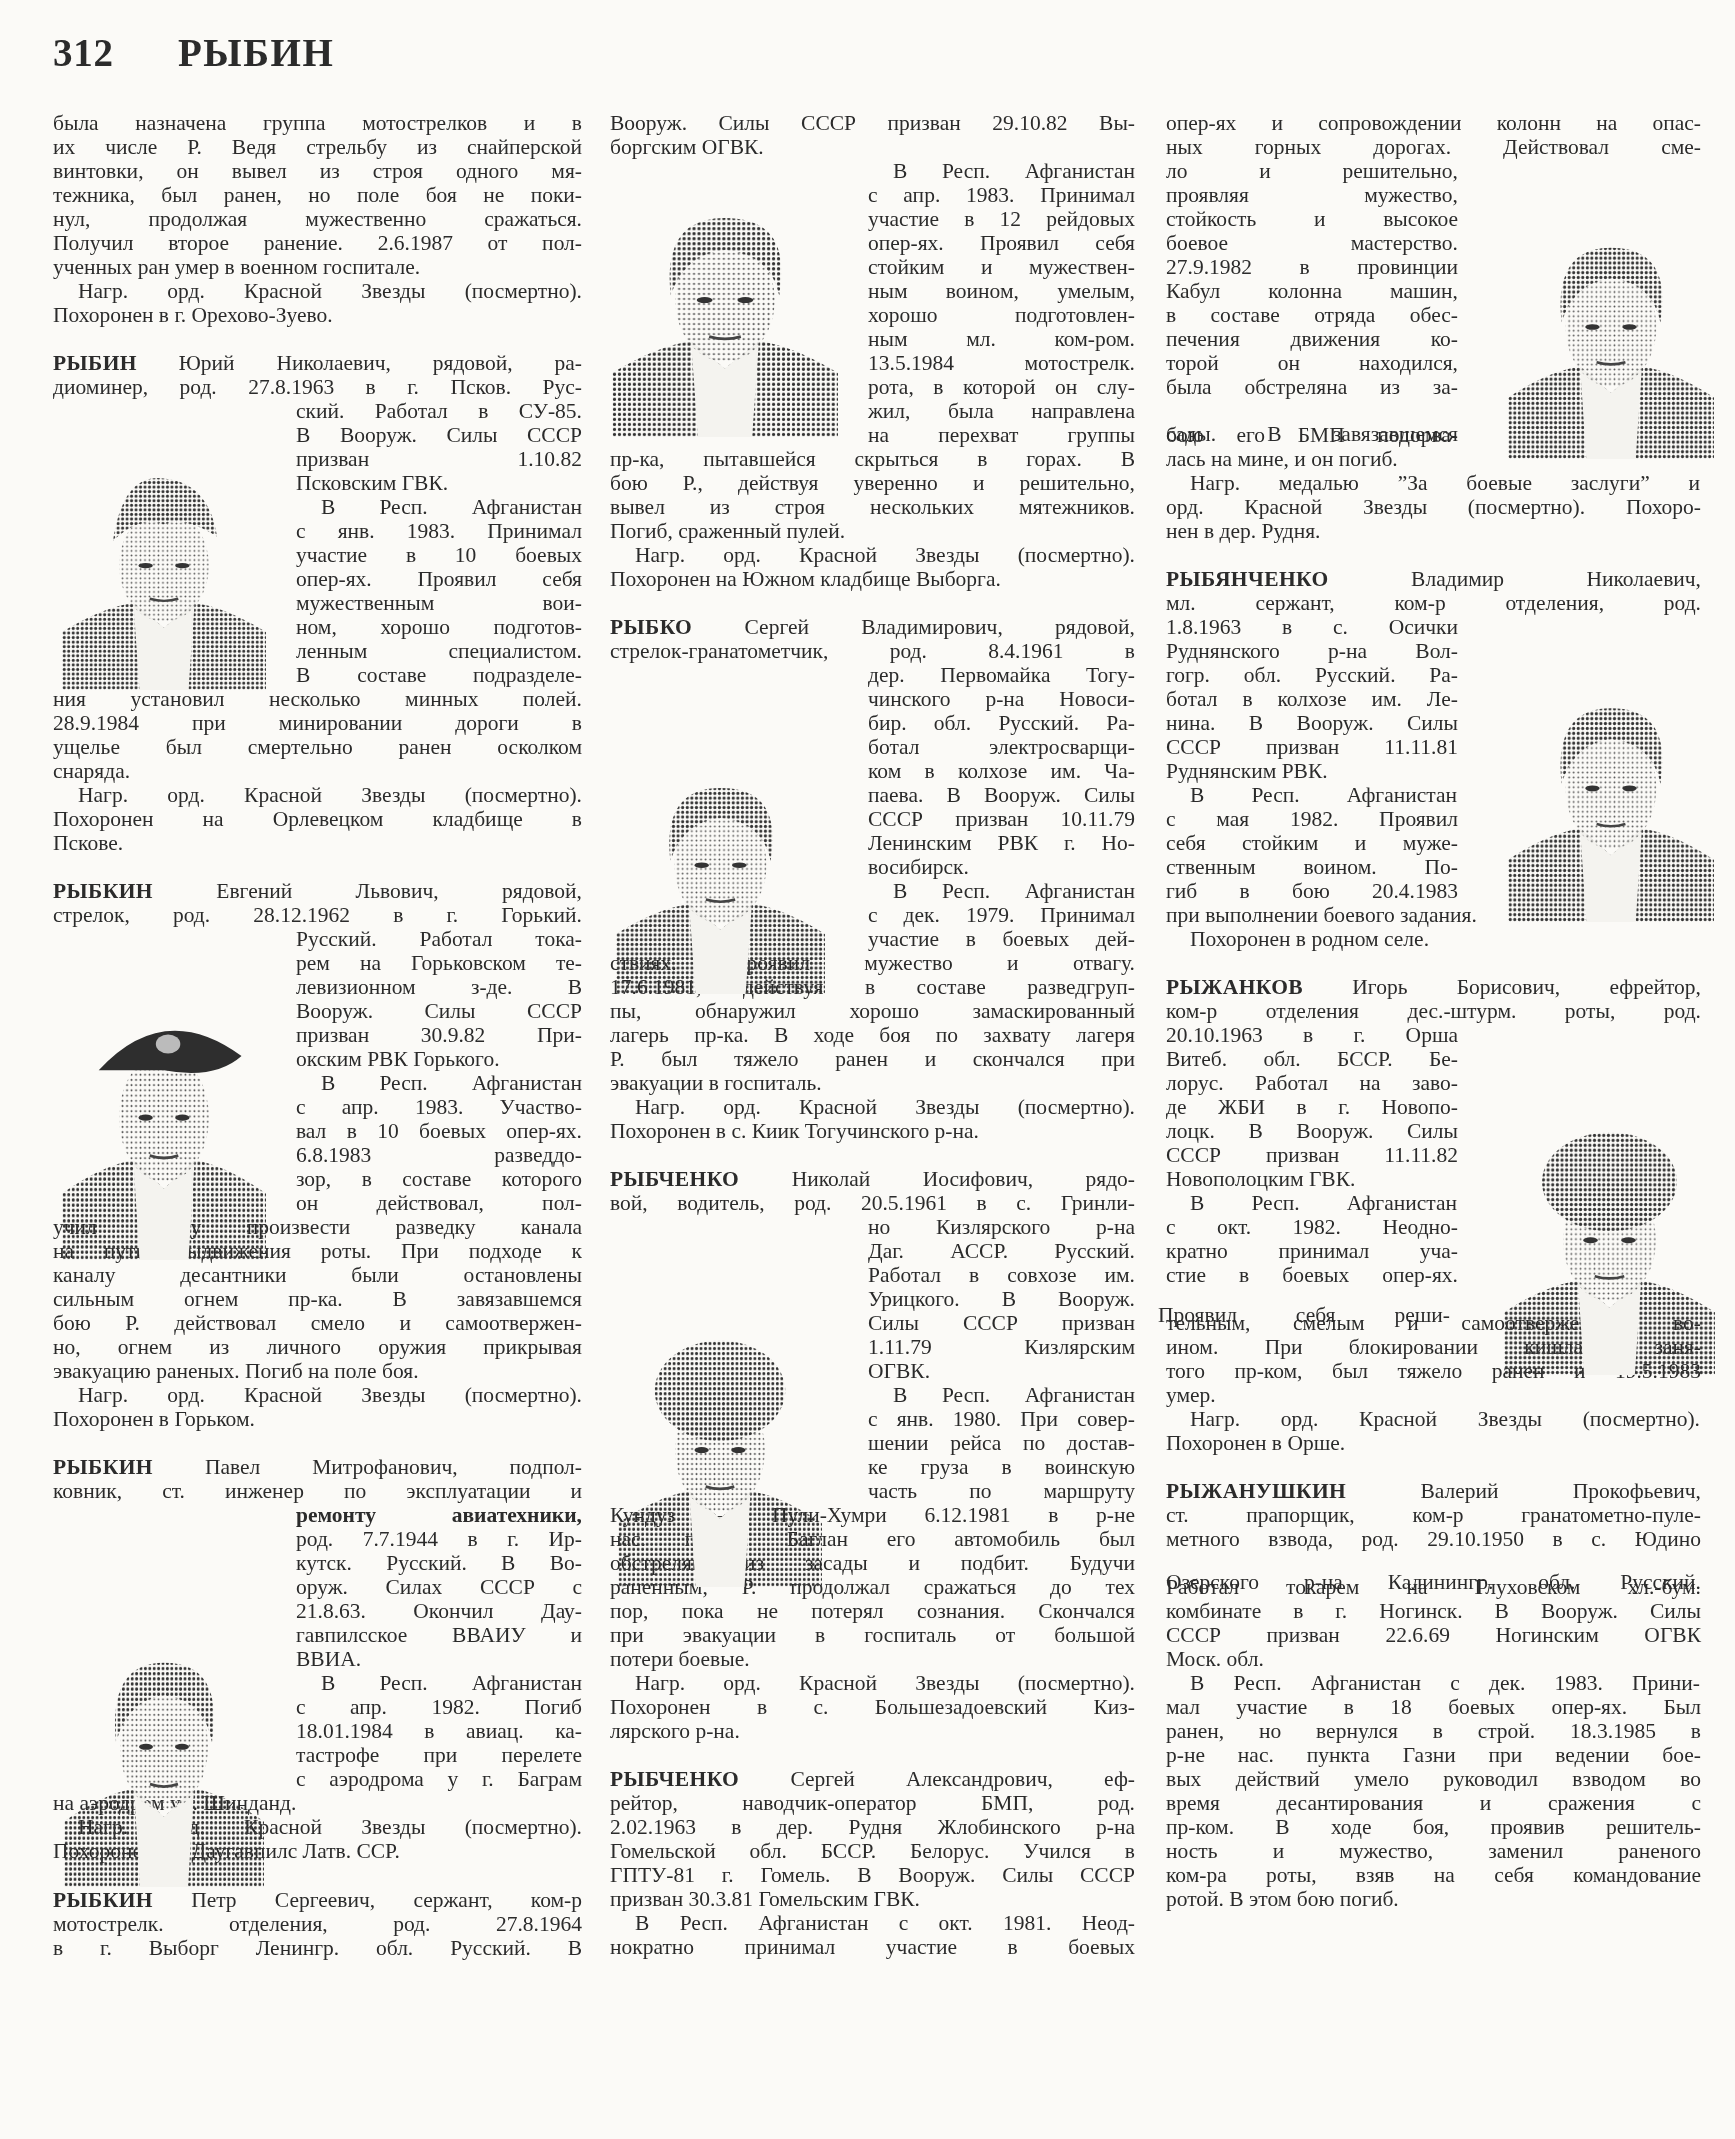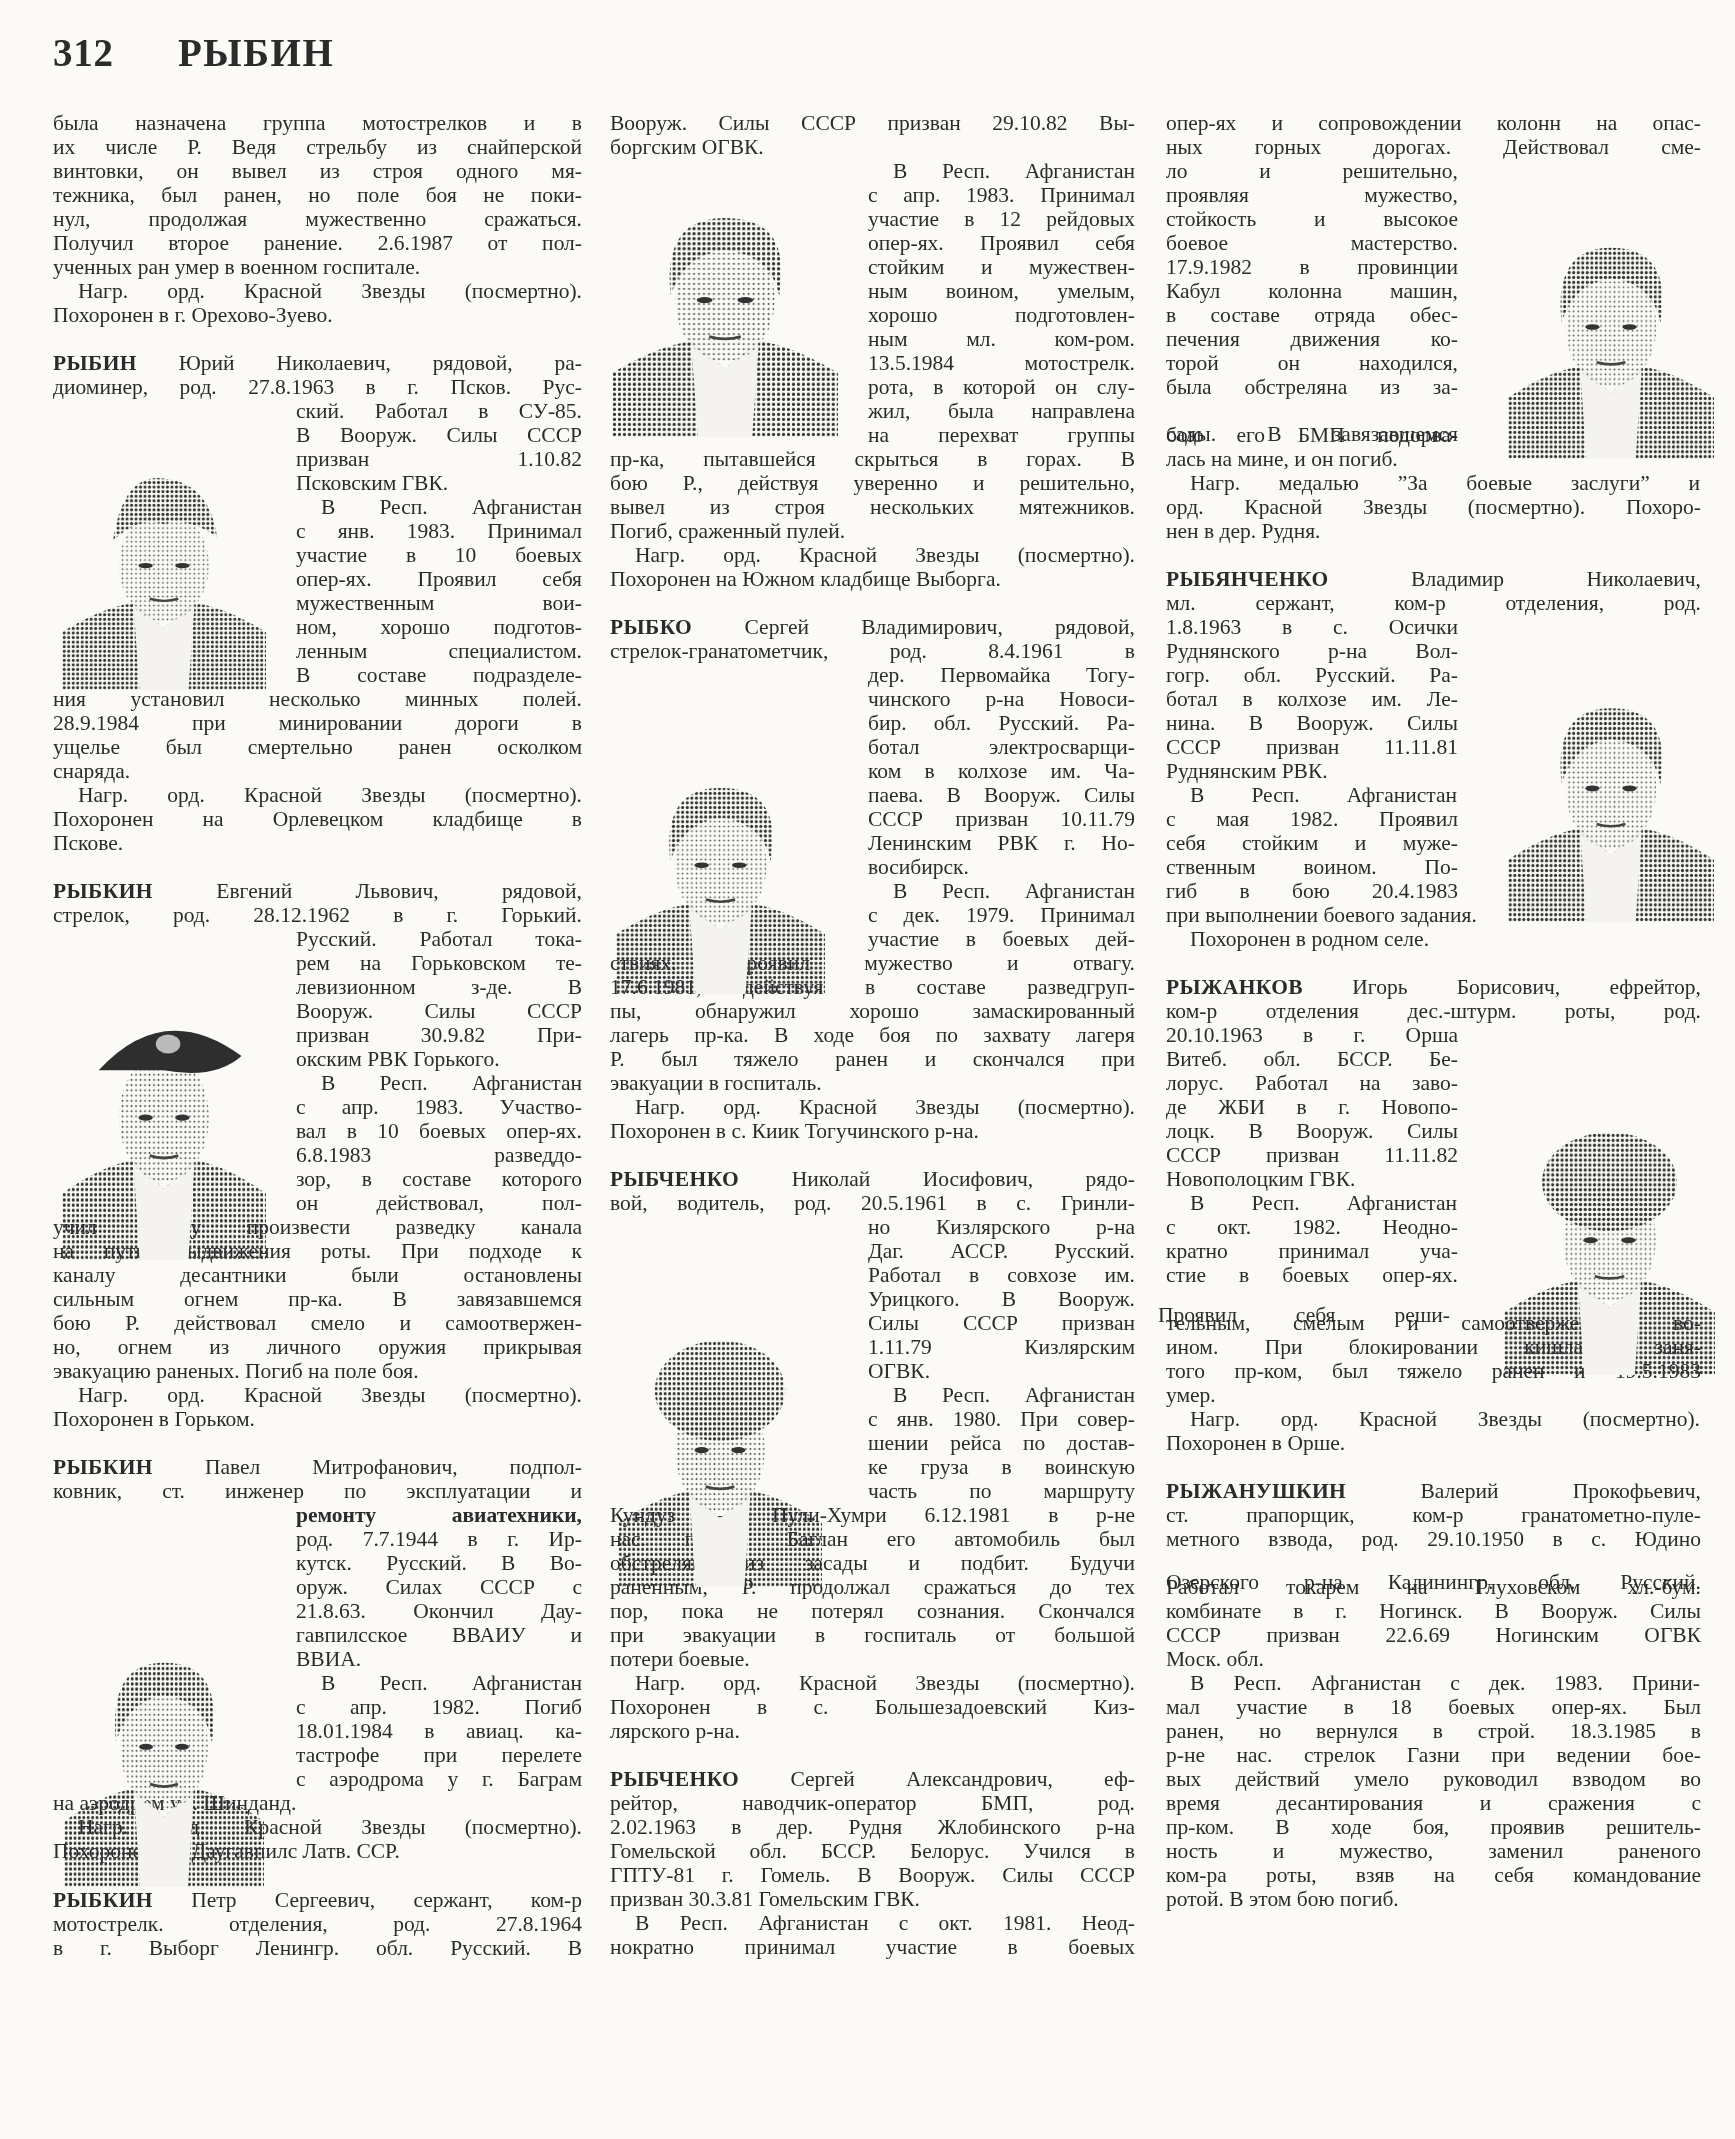--- a/index.html
+++ b/index.html
@@ -175,21 +175,21 @@
     <div class="line" style="left: 635px; width: 500px; top: 1911px;"><span>В Респ. Афганистан с окт. 1981. Неод-</span></div>
     <div class="line" style="left: 610px; width: 525px; top: 1935px;"><span>нократно принимал участие в боевых</span></div>
   </div>
 <div id="col-2" class="column">
     <div class="line" style="left: 1166px; width: 535px; top: 111px;"><span>опер-ях и сопровождении колонн на опас-</span></div>
     <div class="line" style="left: 1166px; width: 535px; top: 135px;"><span>ных горных дорогах. Действовал сме-</span></div>
     <div class="line" style="left: 1166px; width: 292px; top: 159px;"><span>ло и решительно,</span></div>
     <div class="line" style="left: 1166px; width: 292px; top: 183px;"><span>проявляя мужество,</span></div>
     <div class="line" style="left: 1166px; width: 292px; top: 207px;"><span>стойкость и высокое</span></div>
     <div class="line" style="left: 1166px; width: 292px; top: 231px;"><span>боевое мастерство.</span></div>
-    <div class="line" style="left: 1166px; width: 292px; top: 255px;"><span>17.9.1982 в провинции</span></div>
+    <div class="line" style="left: 1166px; width: 292px; top: 255px;"><span>27.9.1982 в провинции</span></div>
     <div class="line" style="left: 1166px; width: 292px; top: 279px;"><span>Кабул колонна машин,</span></div>
     <div class="line" style="left: 1166px; width: 292px; top: 303px;"><span>в составе отряда обес-</span></div>
     <div class="line" style="left: 1166px; width: 292px; top: 327px;"><span>печения движения ко-</span></div>
     <div class="line" style="left: 1166px; width: 292px; top: 351px;"><span>торой он находился,</span></div>
     <div class="line" style="left: 1166px; width: 292px; top: 375px;"><span>была обстреляна из за-</span></div>
     <div class="line" style="left: 1166px; width: 292px; top: 422px;"><span>сады. В завязавшемся</span></div>
     <div class="line" style="left: 1166px; width: 292px; top: 423px;"><span>бою его БМП подорва-</span></div>
     <div class="line last" style="left: 1166px; width: 328px; top: 447px;"><span>лась на мине, и он погиб.</span></div>
     <div class="line" style="left: 1190px; width: 510px; top: 471px;"><span>Нагр. медалью ”За боевые заслуги” и</span></div>
     <div class="line" style="left: 1166px; width: 535px; top: 495px;"><span>орд. Красной Звезды (посмертно). Похоро-</span></div>
@@ -234,21 +234,21 @@
     <div class="line" style="left: 1166px; width: 535px; top: 1503px;"><span>ст. прапорщик, ком-р гранатометно-пуле-</span></div>
     <div class="line" style="left: 1166px; width: 535px; top: 1527px;"><span>метного взвода, род. 29.10.1950 в с. Юдино</span></div>
     <div class="line" style="left: 1166px; width: 535px; top: 1551px; margin-top: 19px;"><span>Озерского р-на Калинингр. обл. Русский.</span></div>
     <div class="line" style="left: 1166px; width: 535px; top: 1575px;"><span>Работал токарем на Глуховском хл.-бум.</span></div>
     <div class="line" style="left: 1166px; width: 535px; top: 1599px;"><span>комбинате в г. Ногинск. В Вооруж. Силы</span></div>
     <div class="line" style="left: 1166px; width: 535px; top: 1623px;"><span>СССР призван 22.6.69 Ногинским ОГВК</span></div>
     <div class="line last" style="left: 1166px; width: 535px; top: 1647px;"><span>Моск. обл.</span></div>
     <div class="line" style="left: 1190px; width: 510px; top: 1671px;"><span>В Респ. Афганистан с дек. 1983. Прини-</span></div>
     <div class="line" style="left: 1166px; width: 535px; top: 1695px;"><span>мал участие в 18 боевых опер-ях. Был</span></div>
     <div class="line" style="left: 1166px; width: 535px; top: 1719px;"><span>ранен, но вернулся в строй. 18.3.1985 в</span></div>
-    <div class="line" style="left: 1166px; width: 535px; top: 1743px;"><span>р-не нас. стрелок Газни при ведении бое-</span></div>
+    <div class="line" style="left: 1166px; width: 535px; top: 1743px;"><span>р-не нас. пункта Газни при ведении бое-</span></div>
     <div class="line" style="left: 1166px; width: 535px; top: 1767px;"><span>вых действий умело руководил взводом во</span></div>
     <div class="line" style="left: 1166px; width: 535px; top: 1791px;"><span>время десантирования и сражения с</span></div>
     <div class="line" style="left: 1166px; width: 535px; top: 1815px;"><span>пр-ком. В ходе боя, проявив решитель-</span></div>
     <div class="line" style="left: 1166px; width: 535px; top: 1839px;"><span>ность и мужество, заменил раненого</span></div>
     <div class="line" style="left: 1166px; width: 535px; top: 1863px;"><span>ком-ра роты, взяв на себя командование</span></div>
     <div class="line last" style="left: 1166px; width: 535px; top: 1887px;"><span>ротой. В этом бою погиб.</span></div>
   </div>
 
 <div class="photo" id="ph-0" style="left:62px;top:462px;width:204px;height:228px" title="РЫБИН Юрий Николаевич">
     <svg viewBox="0 0 100 110" preserveAspectRatio="none">

